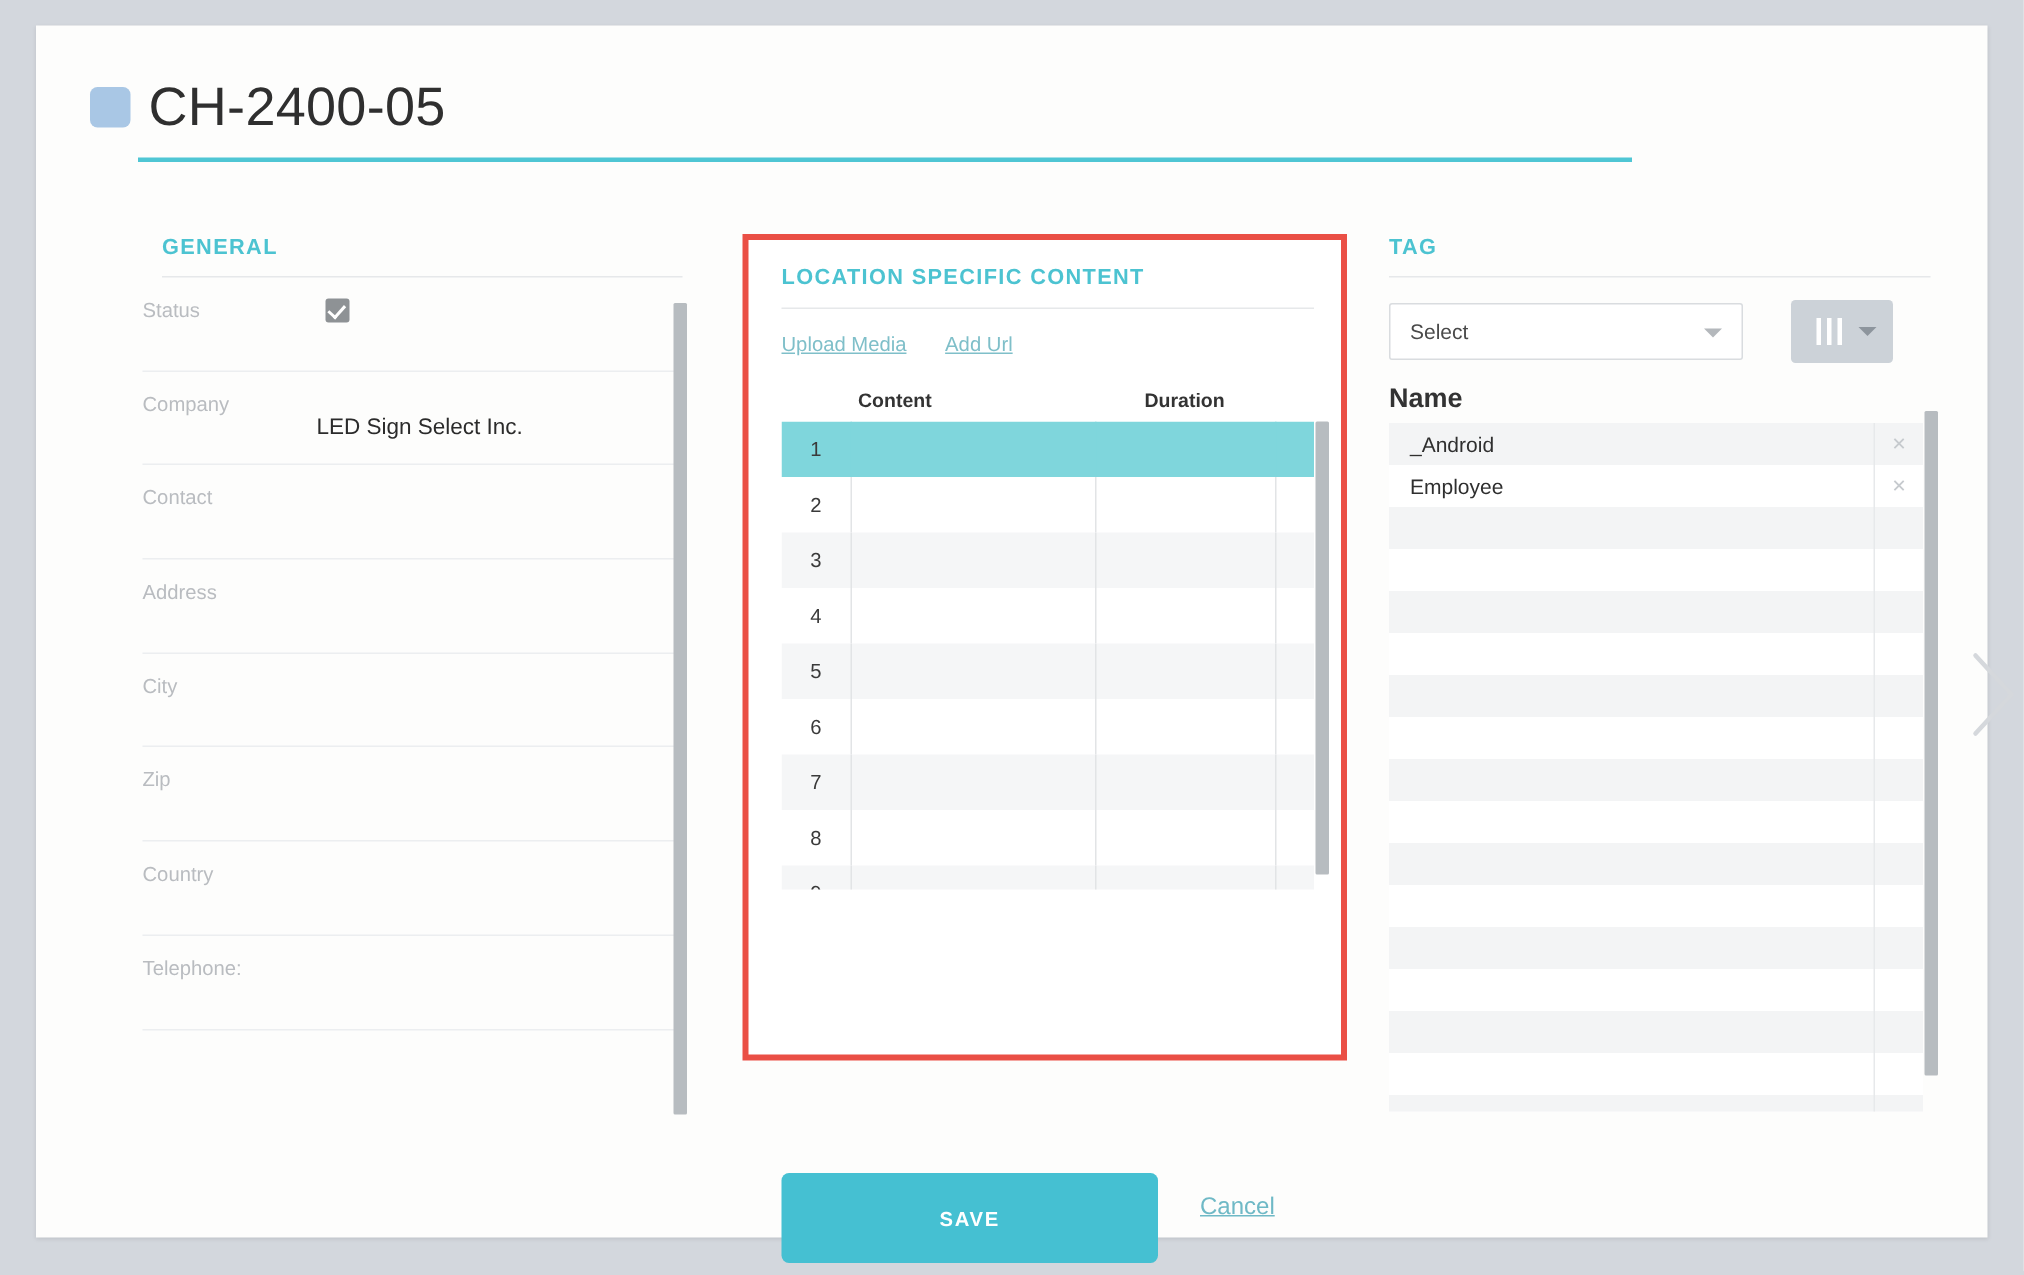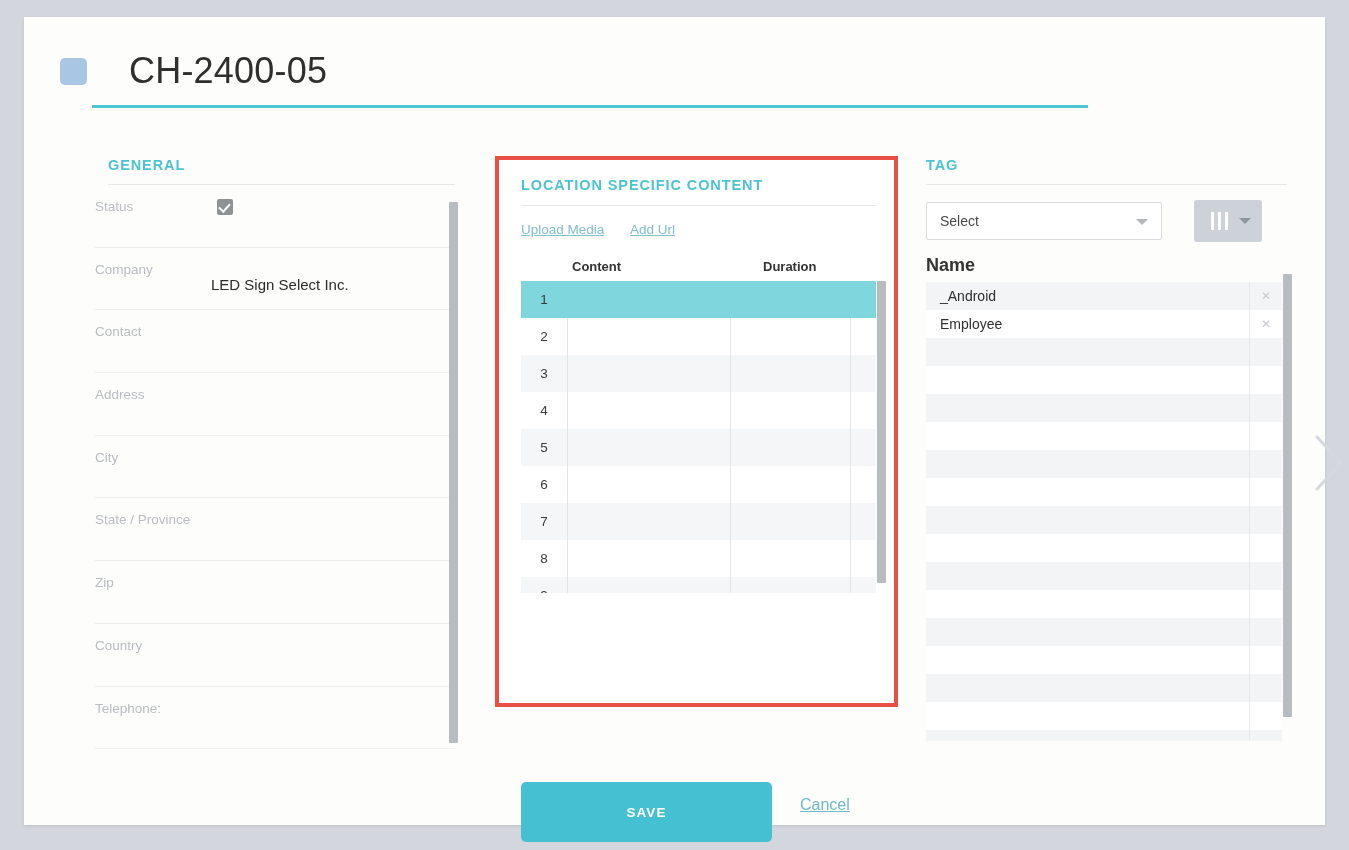--- a/index.html
+++ b/index.html
@@ -13,21 +13,21 @@
   
   .card {
     position: absolute;
     left: 24px; top: 17px;
     width: 1301px; height: 808px;
     background: #fdfdfc;
     box-shadow: 0 1px 3px rgba(0,0,0,.10);
   }
 
   
-  .header { position: absolute; left: 36px; top: 36px; display: flex; align-items: center; gap: 30px; }
+  .header { position: absolute; left: 36px; top: 36px; display: flex; align-items: center; }
   .hdr-square {
     width: 27px; height: 27px; border-radius: 5px;
     background: #a9c7e5; margin-right: 12px; flex: none;
   }
   .hdr-title {
     font-size: 36px; font-weight: 300; color: #2f2f2f;
     letter-spacing: .2px; line-height: 1; white-space: nowrap;
   }
   .hdr-rule {
     position: absolute; left: 68px; top: 88px;
@@ -201,23 +201,20 @@
         <div class="form-row">
           <span class="form-label">Contact</span>
         </div>
         <div class="form-row">
           <span class="form-label">Address</span>
         </div>
         <div class="form-row">
           <span class="form-label">City</span>
         </div>
         <div class="form-row">
-          <span class="form-label">State / Province</span>
-        </div>
-        <div class="form-row">
           <span class="form-label">Zip</span>
         </div>
         <div class="form-row">
           <span class="form-label">Country</span>
         </div>
         <div class="form-row">
           <span class="form-label">Telephone:</span>
         </div>
       </div>
 

